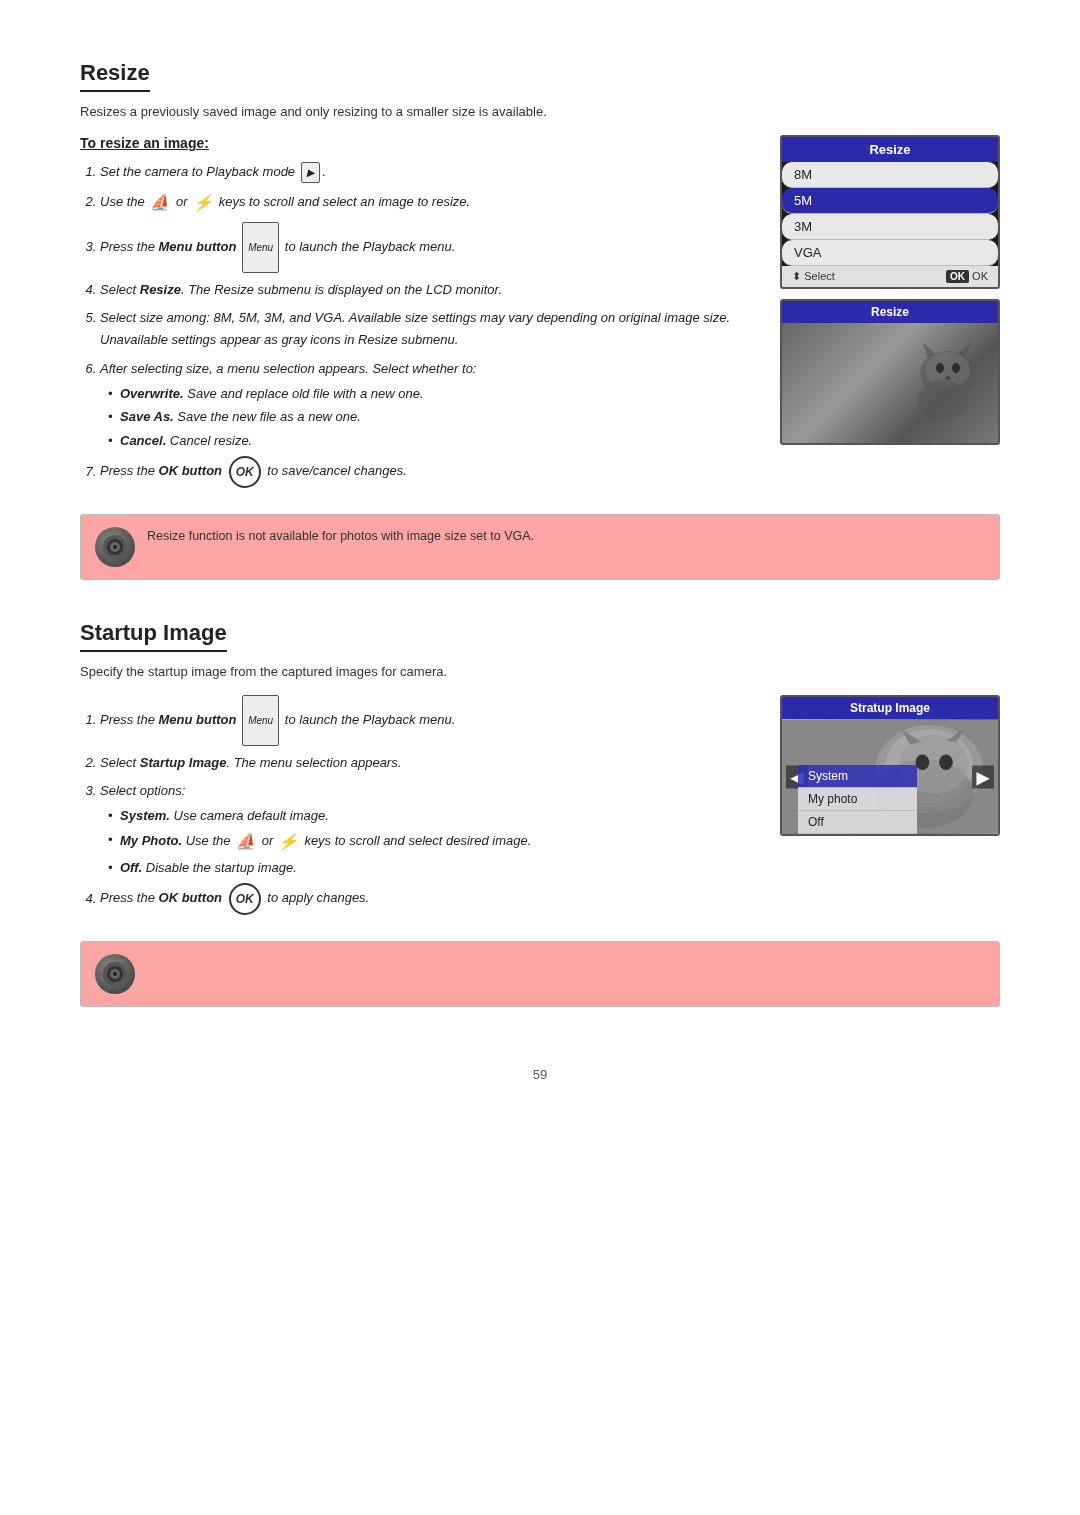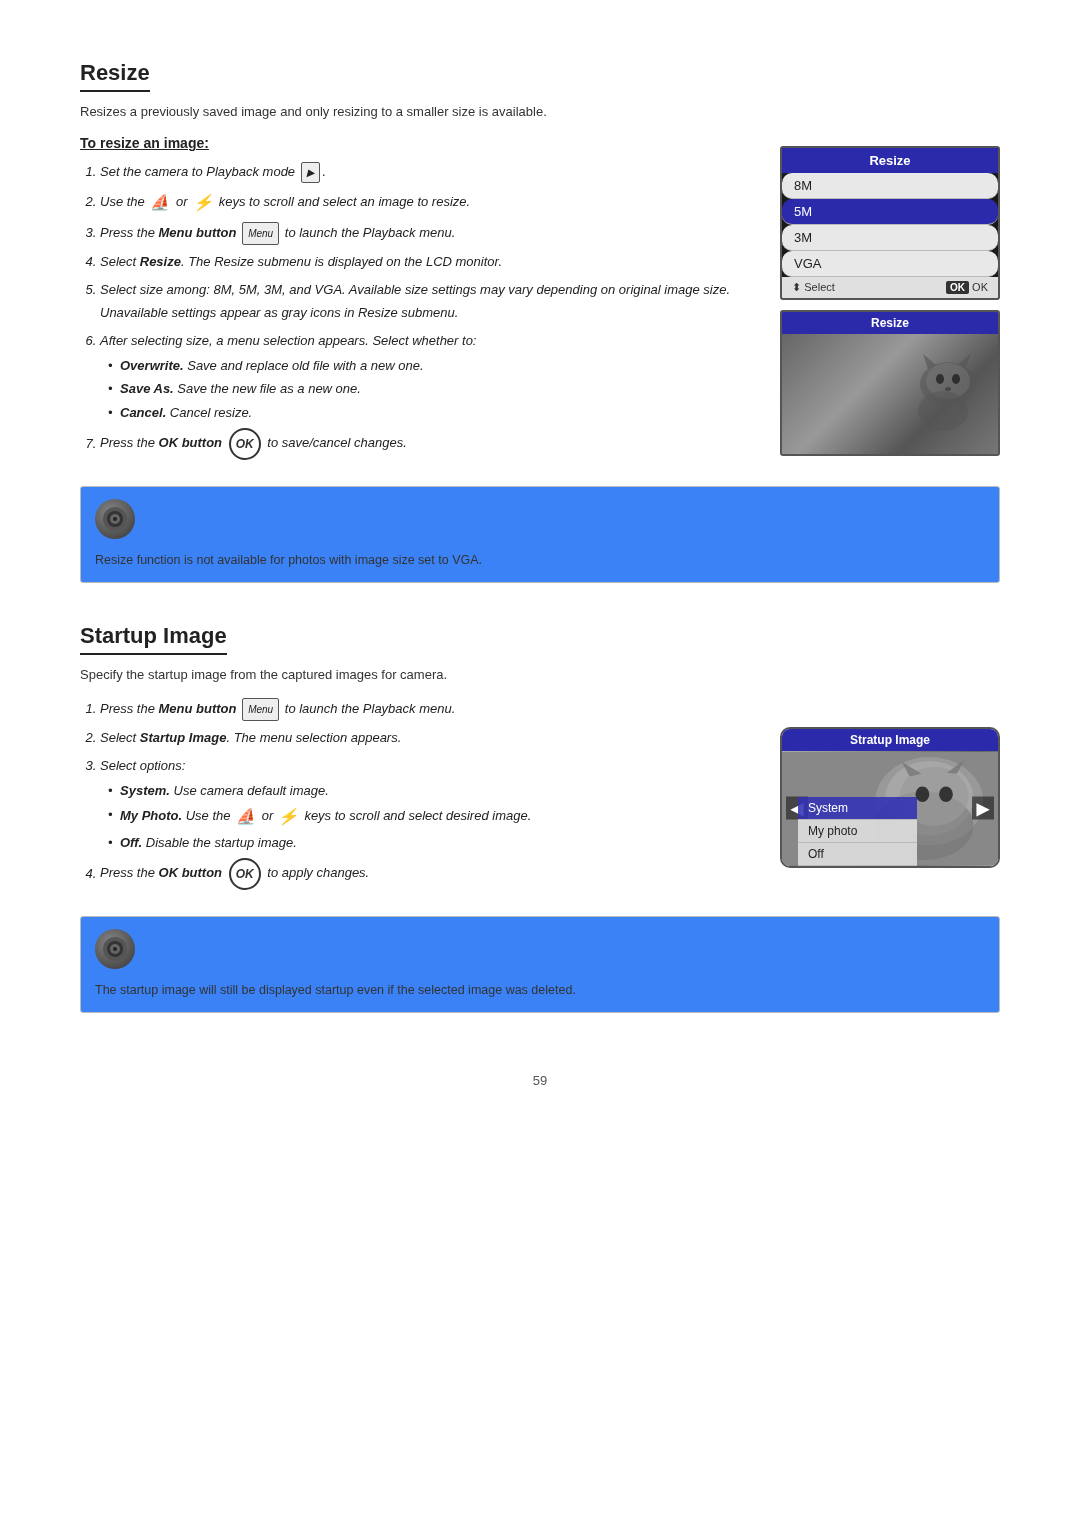--- a/index.html
+++ b/index.html
@@ -21,21 +21,21 @@
       display: inline-block;
     }
     .section-intro {
       font-size: 13px;
       margin-bottom: 16px;
       color: #333;
     }
     .two-col {
       display: flex;
       gap: 24px;
-      align-items: center;
+      align-items: flex-start;
     }
     .left-col {
       flex: 1;
     }
     .right-col {
       width: 220px;
       flex-shrink: 0;
     }
     .sub-heading {
       font-size: 14px;
@@ -163,22 +163,21 @@
     }
     
     .note-box {
       display: flex;
       align-items: flex-start;
       border: 1px solid #bbb;
       border-radius: 3px;
       padding: 12px 14px;
       margin-top: 20px;
       gap: 12px;
-      background: #3b82f6;
-      flex-direction: column;
+      background: #fca5a5;
     }
     .note-icon {
       width: 40px;
       height: 40px;
       border-radius: 50%;
       background: radial-gradient(circle at 40% 35%, #888, #333);
       flex-shrink: 0;
       display: flex;
       align-items: center;
       justify-content: center;
@@ -198,21 +197,21 @@
       padding: 1px 5px;
       font-size: 10px;
       background: #eee;
       vertical-align: middle;
       margin: 0 2px;
     }
     .icon-menu {
       display: inline-block;
       border: 1.5px solid #555;
       border-radius: 2px;
-      padding: 2px 5px;
+      padding: 16px 5px;
       font-size: 10px;
       background: #eee;
       vertical-align: middle;
       margin: 0 2px;
     }
     .ok-circle {
       display: inline-block;
       width: 32px;
       height: 32px;
       border: 2px solid #333;
@@ -238,21 +237,21 @@
     .page-number {
       text-align: center;
       font-size: 13px;
       color: #555;
       margin-top: 60px;
     }
     
     .startup-photo {
       width: 220px;
       border: 2px solid #555;
-      border-radius: 10px;
+      border-radius: 3px;
       overflow: hidden;
     }
     .startup-photo-area {
       width: 100%;
       height: 115px;
       background: linear-gradient(135deg, #aaa 0%, #888 30%, #666 60%, #999 100%);
       position: relative;
     }
     .startup-nav-left {
       position: absolute;
@@ -454,19 +453,18 @@
 
 <div class="note-box">
   <div class="note-icon">
     <svg width="30" height="30" viewBox="0 0 30 30">
       <circle cx="15" cy="15" r="12" fill="#555"></circle>
       <circle cx="15" cy="15" r="8" fill="#333"></circle>
       <circle cx="15" cy="15" r="5" fill="#666"></circle>
       <circle cx="15" cy="15" r="2" fill="#222"></circle>
     </svg>
   </div>
-  <p class="note-text">The startup image will still be displayed startup even if the selected image was deleted.</p>
 </div>
 
 <div class="page-number">59</div>
 
 
 
 
 </body></html>

